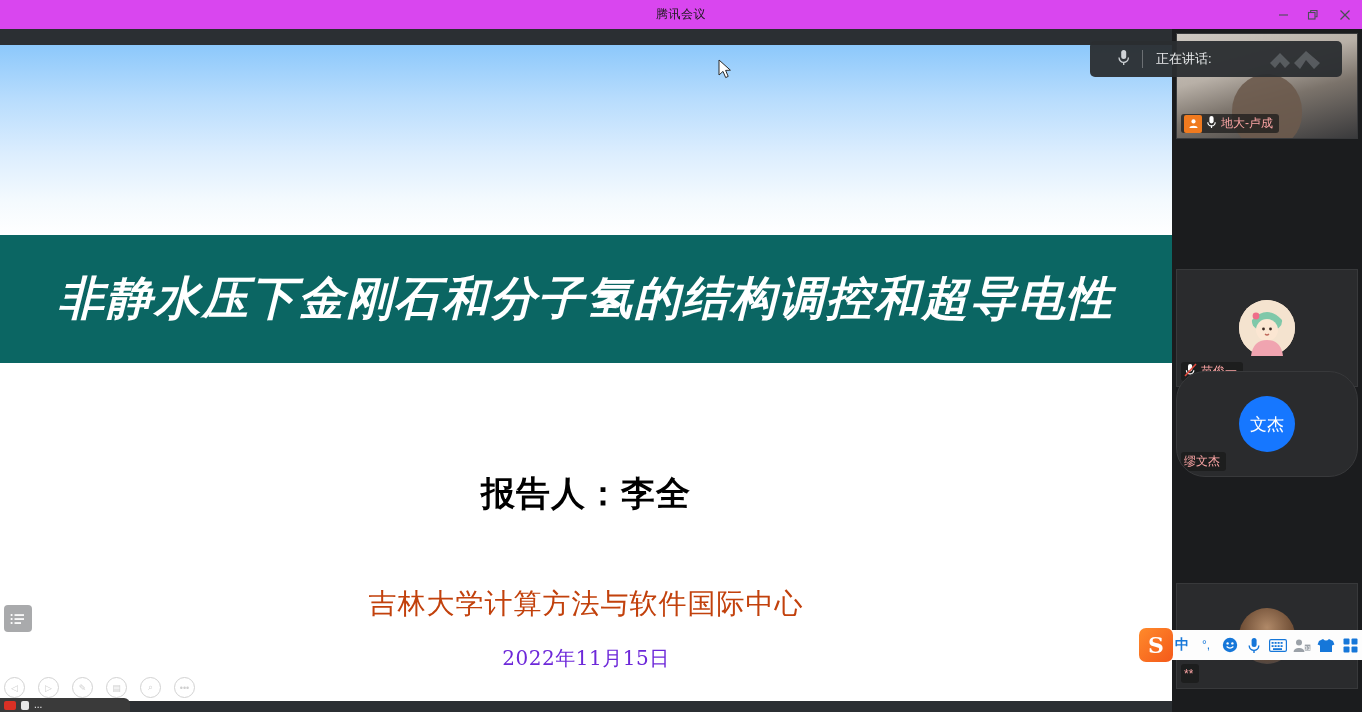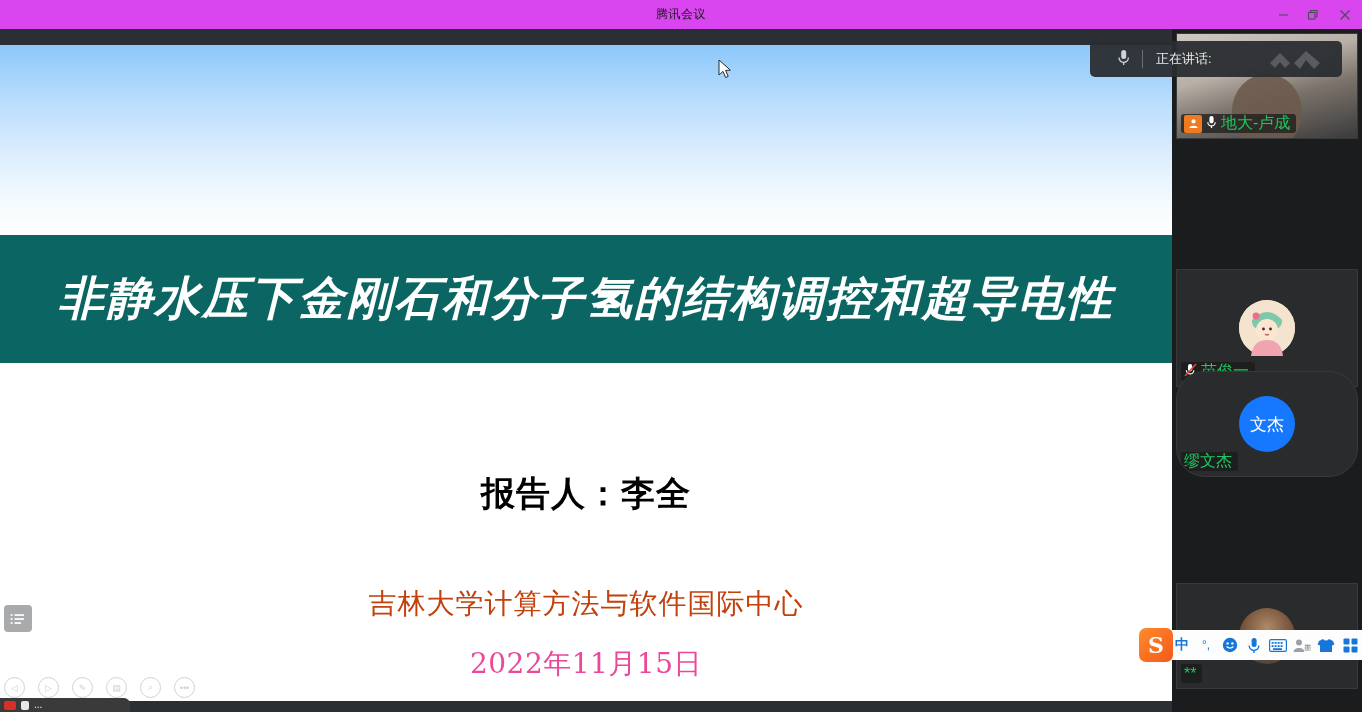--- a/index.html
+++ b/index.html
@@ -119,22 +119,22 @@
     font-size: 28px;
     color: #c2410c;
     font-family: "DejaVu Sans", "Liberation Sans", sans-serif;
     letter-spacing: 1px;
   }
   .slide-date {
     position: absolute;
     left: 0; top: 282px;
     width: 1172px;
     text-align: center;
-    font-size: 28px;
-    color: #ec4899;
+    font-size: 20px;
+    color: #6d28d9;
     font-family: "DejaVu Serif", "Liberation Serif", serif;
     letter-spacing: 0.5px;
   }
 
   
   .list-btn {
     position: absolute;
     left: 4px; top: 576px;
     width: 28px; height: 27px;
     background: #a9aaac;
@@ -229,22 +229,22 @@
     height: 19px;
     background: rgba(25,25,25,0.72);
     border-radius: 3px;
     display: flex;
     align-items: center;
     padding: 0 6px 0 3px;
     gap: 4px;
     max-width: 168px;
   }
   .tile-label .nm {
-    color: #22c55e;
-    font-size: 16px;
+    color: #fca5a5;
+    font-size: 12px;
     white-space: nowrap;
     overflow: hidden;
   }
   .host-badge {
     width: 18px; height: 18px;
     background: #f07a1f;
     border-radius: 2px;
     display: flex;
     align-items: center;
     justify-content: center;

